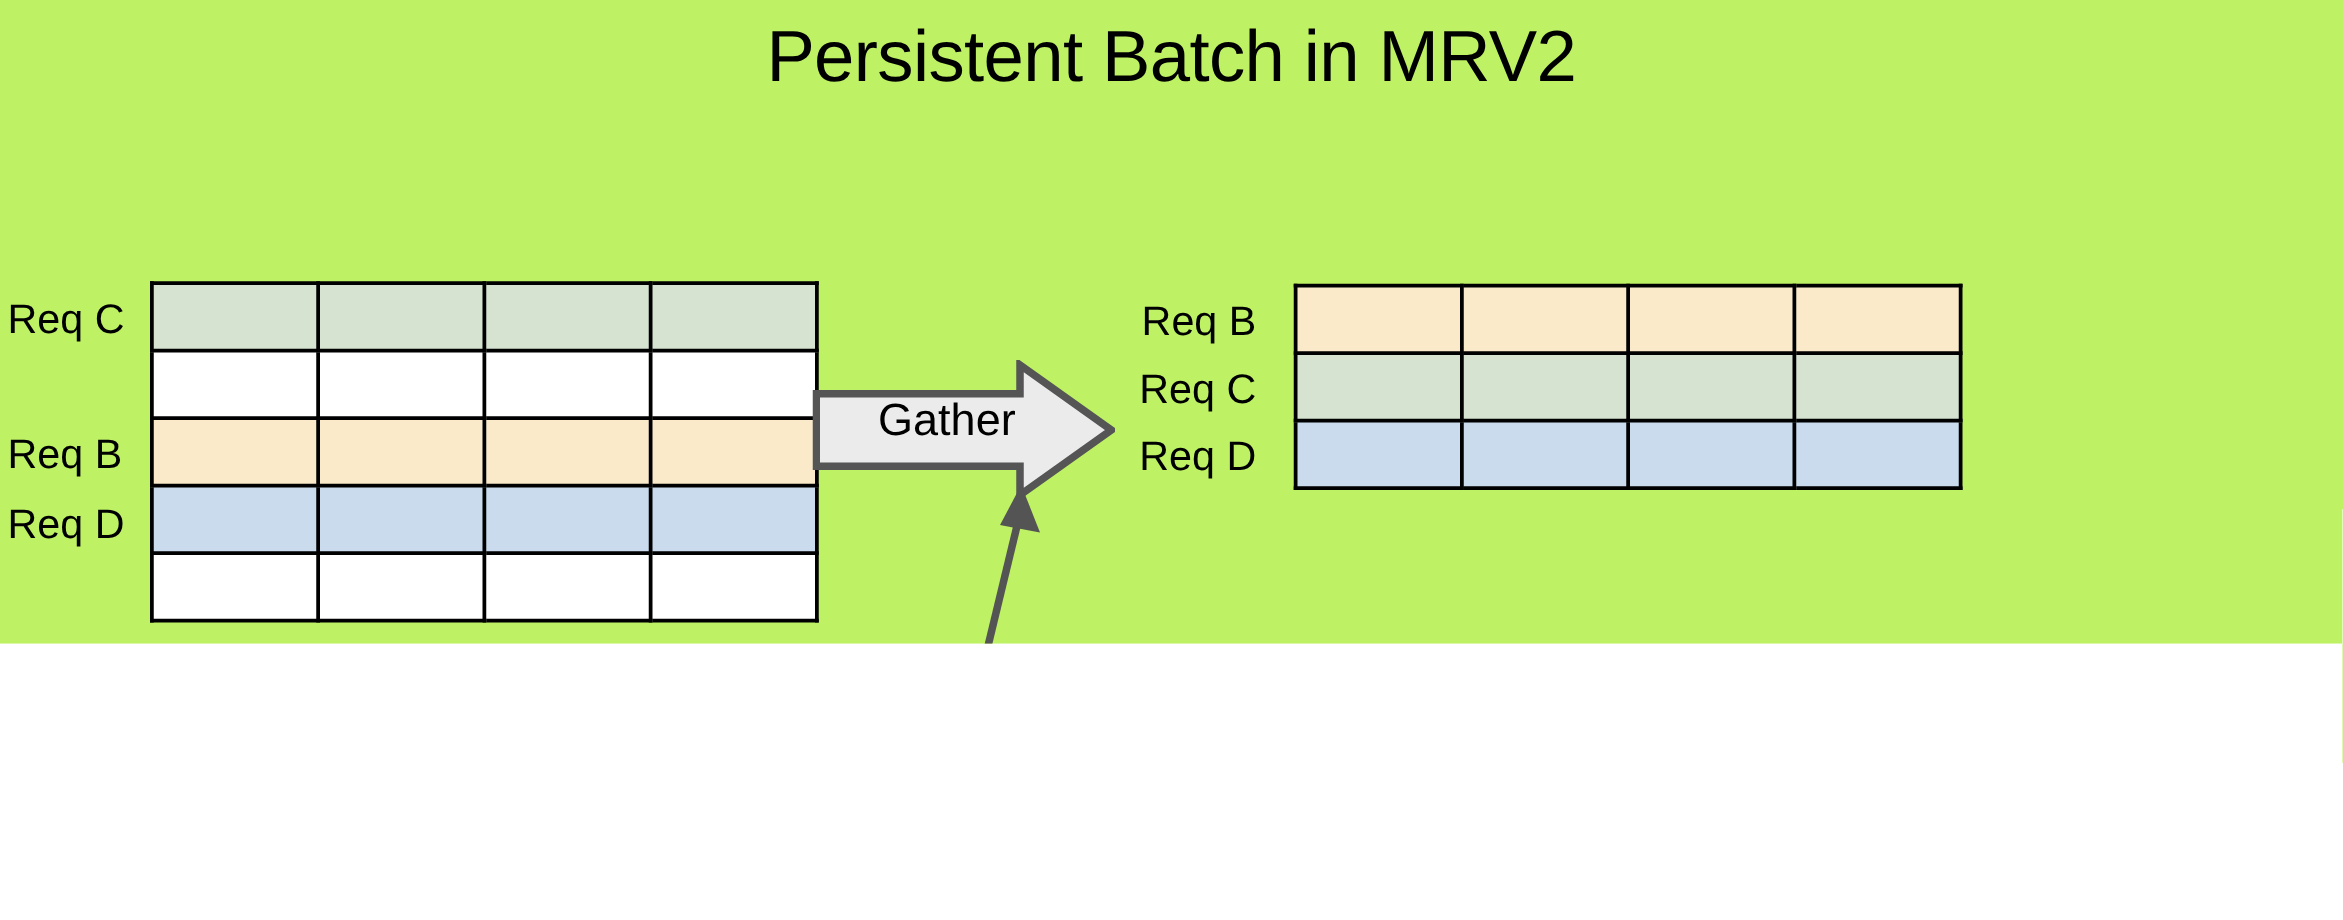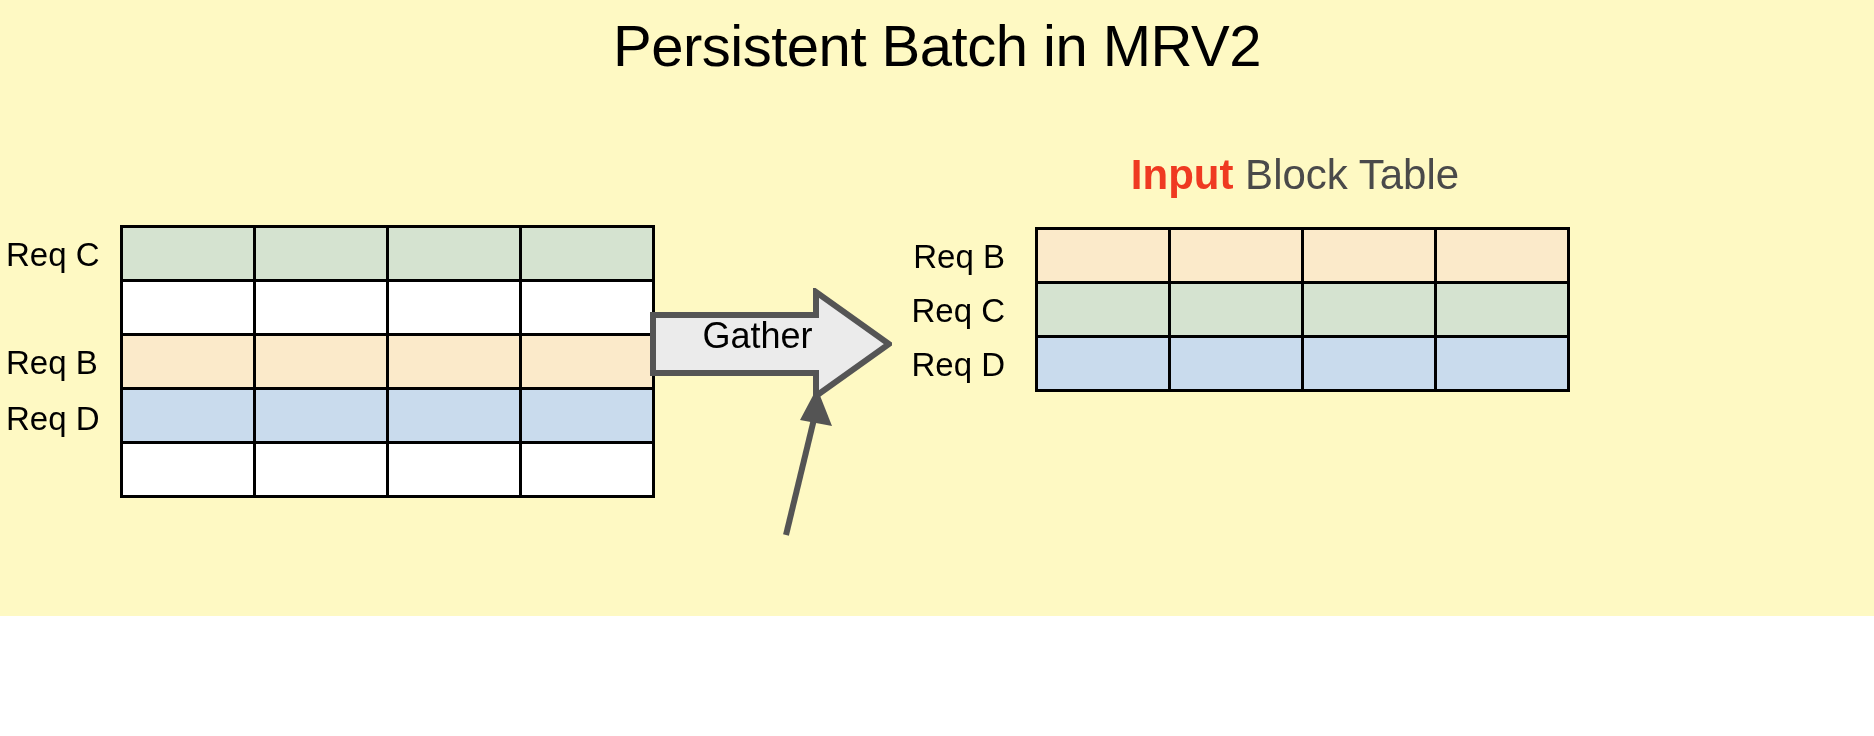--- a/index.html
+++ b/index.html
@@ -7,22 +7,22 @@
     padding: 0;
     background: #ffffff;
   }
   body {
     font-family: "Liberation Sans", sans-serif;
     -webkit-font-smoothing: antialiased;
   }
   #canvas {
     position: relative;
     width: 1874px;
-    height: 616px;
-    background: #fef9c3;
+    height: 515px;
+    background: #bef264;
     overflow: hidden;
   }
 
   
   #slide-title {
     position: absolute;
     left: 0;
     top: 14px;
     width: 1874px;
     text-align: center;
@@ -166,23 +166,20 @@
   }
 </style>
 </head>
 <body>
 
 <div id="canvas">
 
   <div id="slide-title">Persistent Batch in MRV2</div>
 
 
-  <div id="right-heading" class="table-heading">
-    <span class="accent">Input</span><span> Block Table</span>
-  </div>
 
   <table id="state-table" class="grid-table">
     <tbody>
         <tr>
           <td style="background: rgb(213, 227, 208);"></td>
           <td style="background: rgb(213, 227, 208);"></td>
           <td style="background: rgb(213, 227, 208);"></td>
           <td style="background: rgb(213, 227, 208);"></td>
         </tr>
         <tr>

